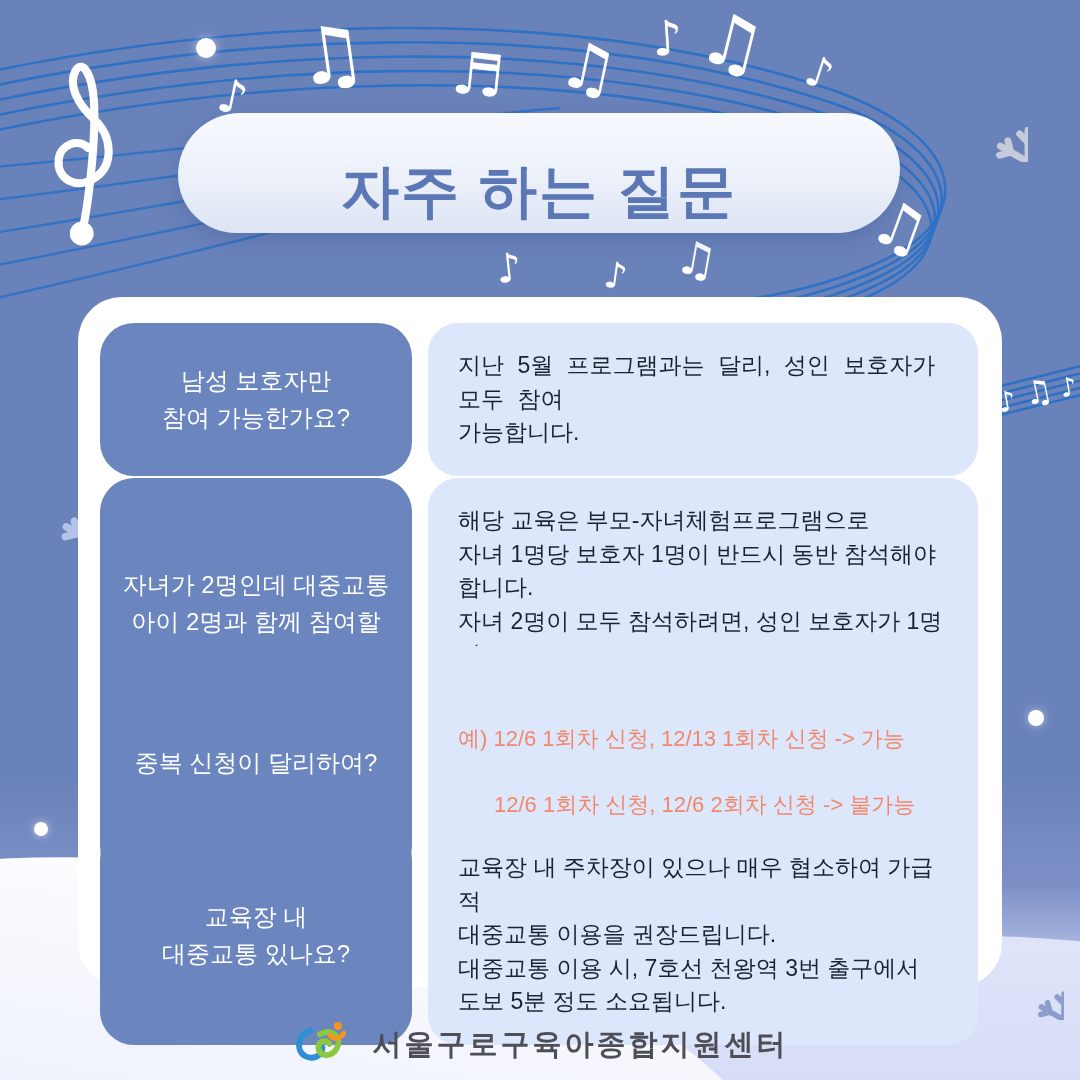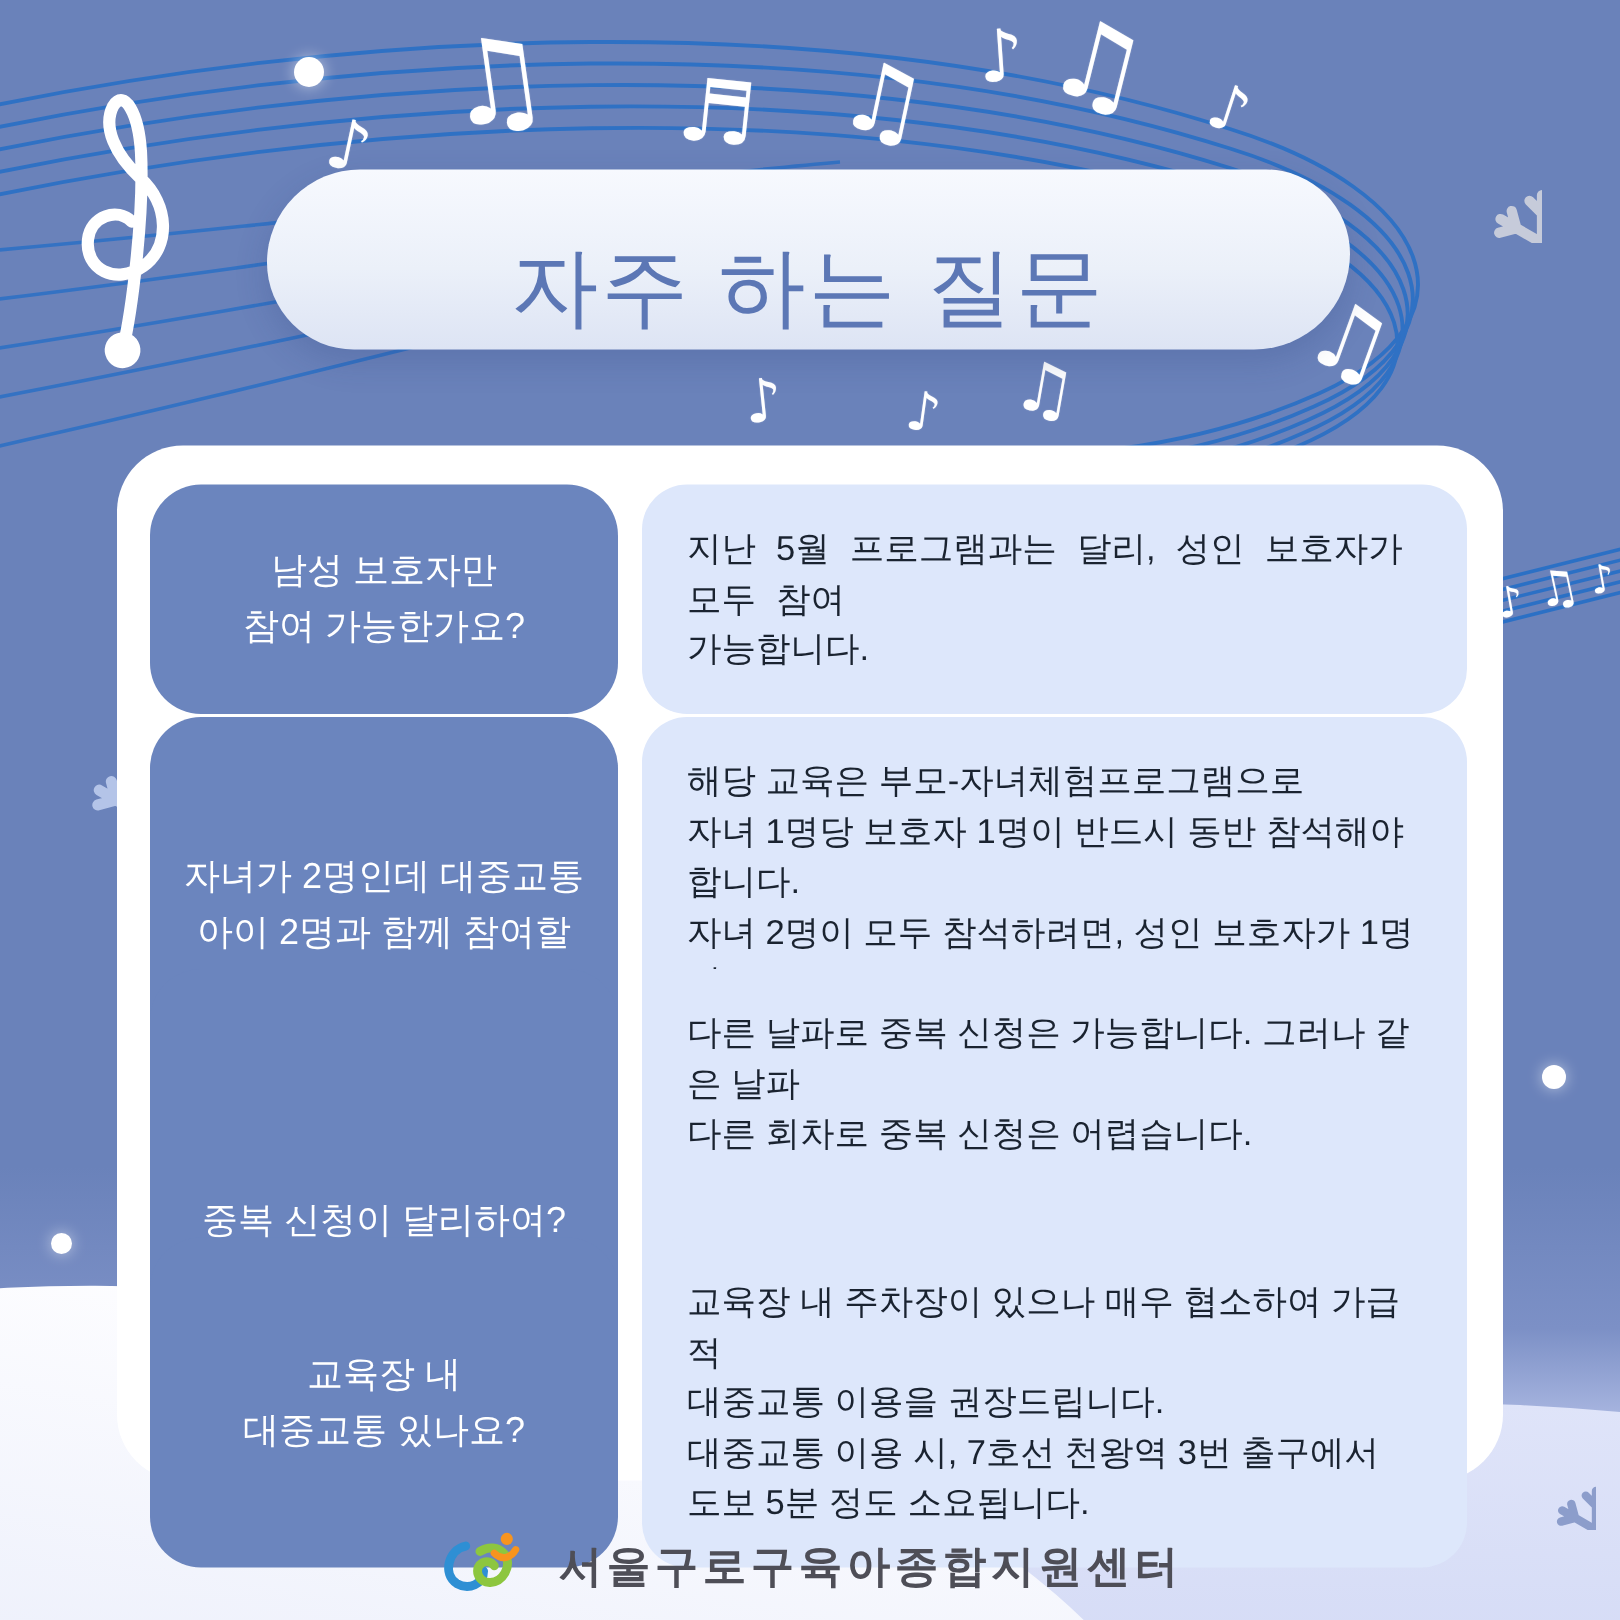--- a/index.html
+++ b/index.html
@@ -35,21 +35,21 @@
   }
   
   .banner{
     position:absolute; z-index:3; left:178px; top:113px; width:722px; height:120px;
     background:linear-gradient(180deg,#F7F9FE 0%, #EBF0F9 55%, #DDE4F4 100%);
     border-radius:62px 56px 64px 58px;
     box-shadow:0 8px 22px rgba(40,60,120,.20);
     display:flex; align-items:center; justify-content:center;
   }
   .banner h1{
-    color:#5C77B5; font-size:58px; font-weight:400; letter-spacing:2px;margin-top:37px;
+    color:#5C77B5; font-size:58px; font-weight:700; letter-spacing:2px;margin-top:37px;
   }
   
   .card{
     position:absolute; z-index:3; left:78px; top:297px; width:924px; height:690px;
     background:#FFFFFF; border-radius:44px;
     padding:26px 24px 19px 22px;
     display:flex; flex-direction:column;
   }
   .row{ display:grid; grid-template-columns:312px 1fr; column-gap:16px; }
   .row1{ height:132px; margin-bottom:23px; }
@@ -191,22 +191,20 @@
 자녀 2명이 모두 참석하려면, 성인 보호자가 1명 더
 참여하거나 회차를 달리하여 신청 부탁드립니다:)</span>
       </div>
     </div>
 
     <div class="row row3">
       <div class="qbox">
         <span>중복 신청이 달리하여?</span>
       </div>
       <div class="abox">
-        <span>다른 날파로 중복 신청은 가능합니다. 그러나 같은 날파
-다른 회차로 중복 신청은 어렵습니다.</span>
         <div class="example">
           <div class="l1">예) 12/6 1회차 신청, 12/13 1회차 신청 -&gt; 가능</div>
           <div class="l2">12/6 1회차 신청, 12/6 2회차 신청 -&gt; 불가능</div>
         </div>
       </div>
     </div>
 
     <div class="row row4">
       <div class="qbox">
         <span>교육장 내

